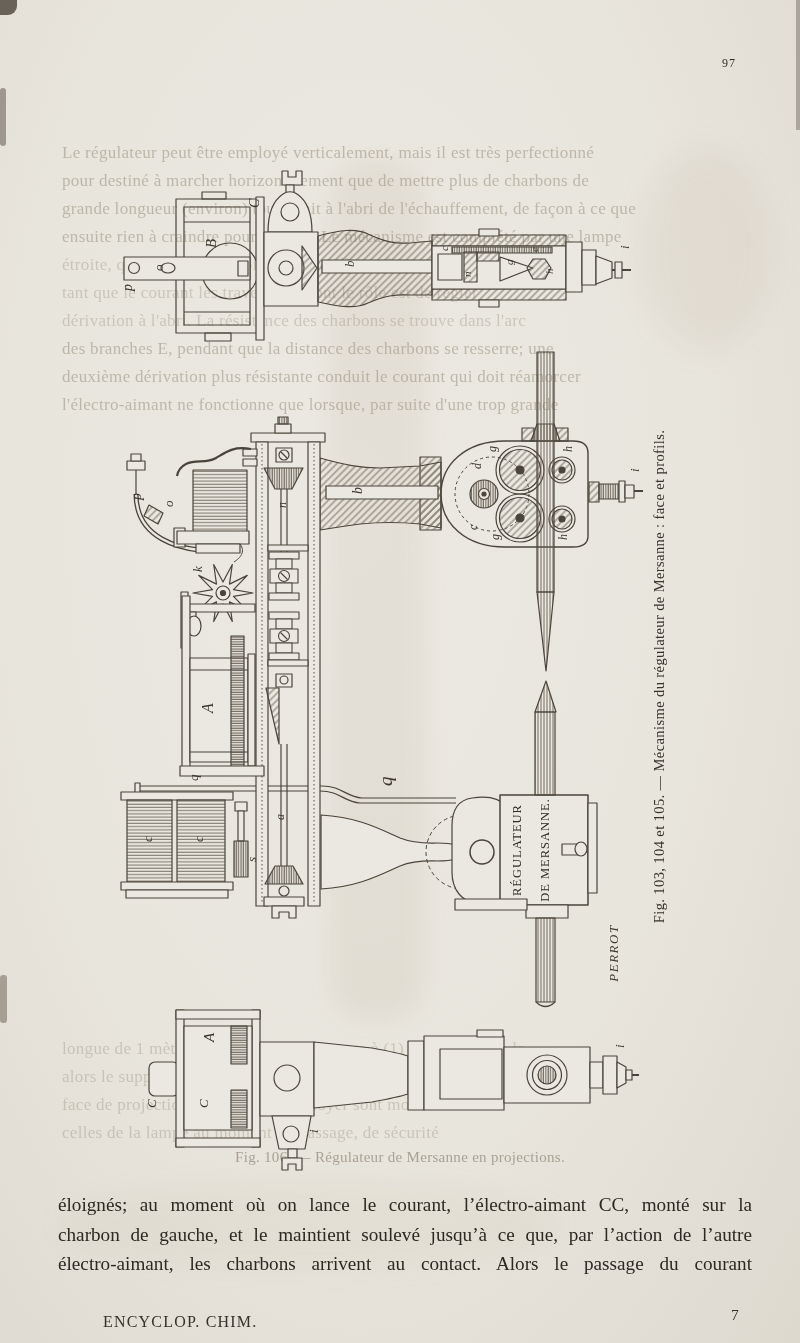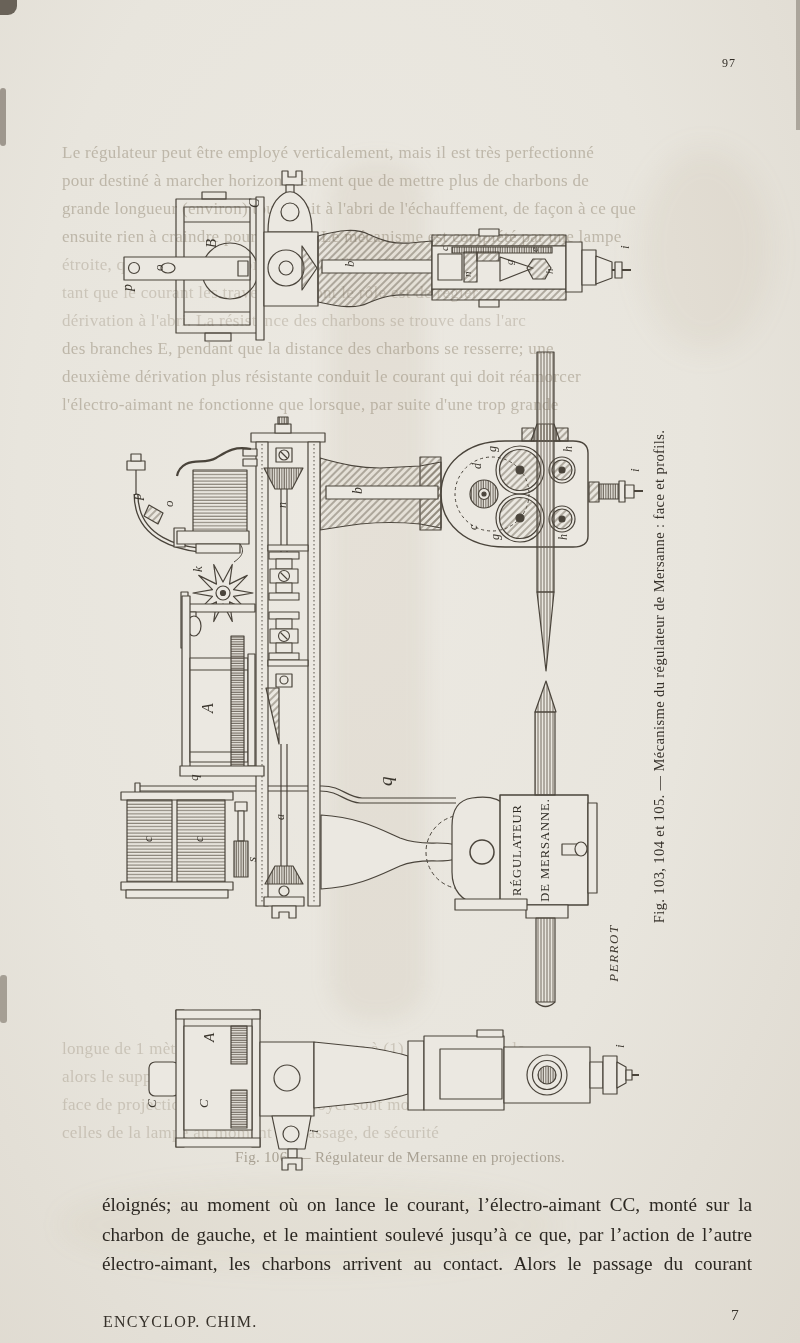--- a/index.html
+++ b/index.html
@@ -19,21 +19,21 @@
   }
   .ghost.light{color:rgba(126,113,90,0.28);}
   .ghost.figcap{color:rgba(106,94,74,0.5);text-align:center;}
   .running-title{
     position:absolute;top:55px;left:0;width:760px;text-align:center;
     font-size:15.5px;letter-spacing:1.8px;word-spacing:5px;color:#332e27;
   }
   .page-number{position:absolute;top:56px;left:722px;font-size:12px;letter-spacing:1px;color:#332e27;}
   .para{position:absolute;left:58px;width:694px;font-size:19.2px;color:#2c2822;}
   .para .pline{height:26px;text-align:justify;text-align-last:justify;}
-  .para.bottom .pline{height:29.5px;margin-left:44px;}
+  .para.bottom .pline{height:29.5px;}
   .fig-caption{
     position:absolute;left:330px;top:668px;width:658px;text-align:center;
     font-size:14.5px;letter-spacing:.4px;color:#36312a;
     transform:rotate(-90deg);transform-origin:center center;
   }
   .imprint{position:absolute;top:1313px;left:103px;font-size:16px;letter-spacing:1.2px;color:#36312a;}
   .sheet-number{position:absolute;top:1306px;left:731px;font-size:15.5px;color:#36312a;}
   .fsvg{position:absolute;left:0;top:0;}
   .fsvg text{font-family:"Liberation Serif","DejaVu Serif",serif;font-style:italic;fill:#3a352d;}
   .fsvg text.up{font-style:normal;letter-spacing:1px;fill:#2f2b24;}

